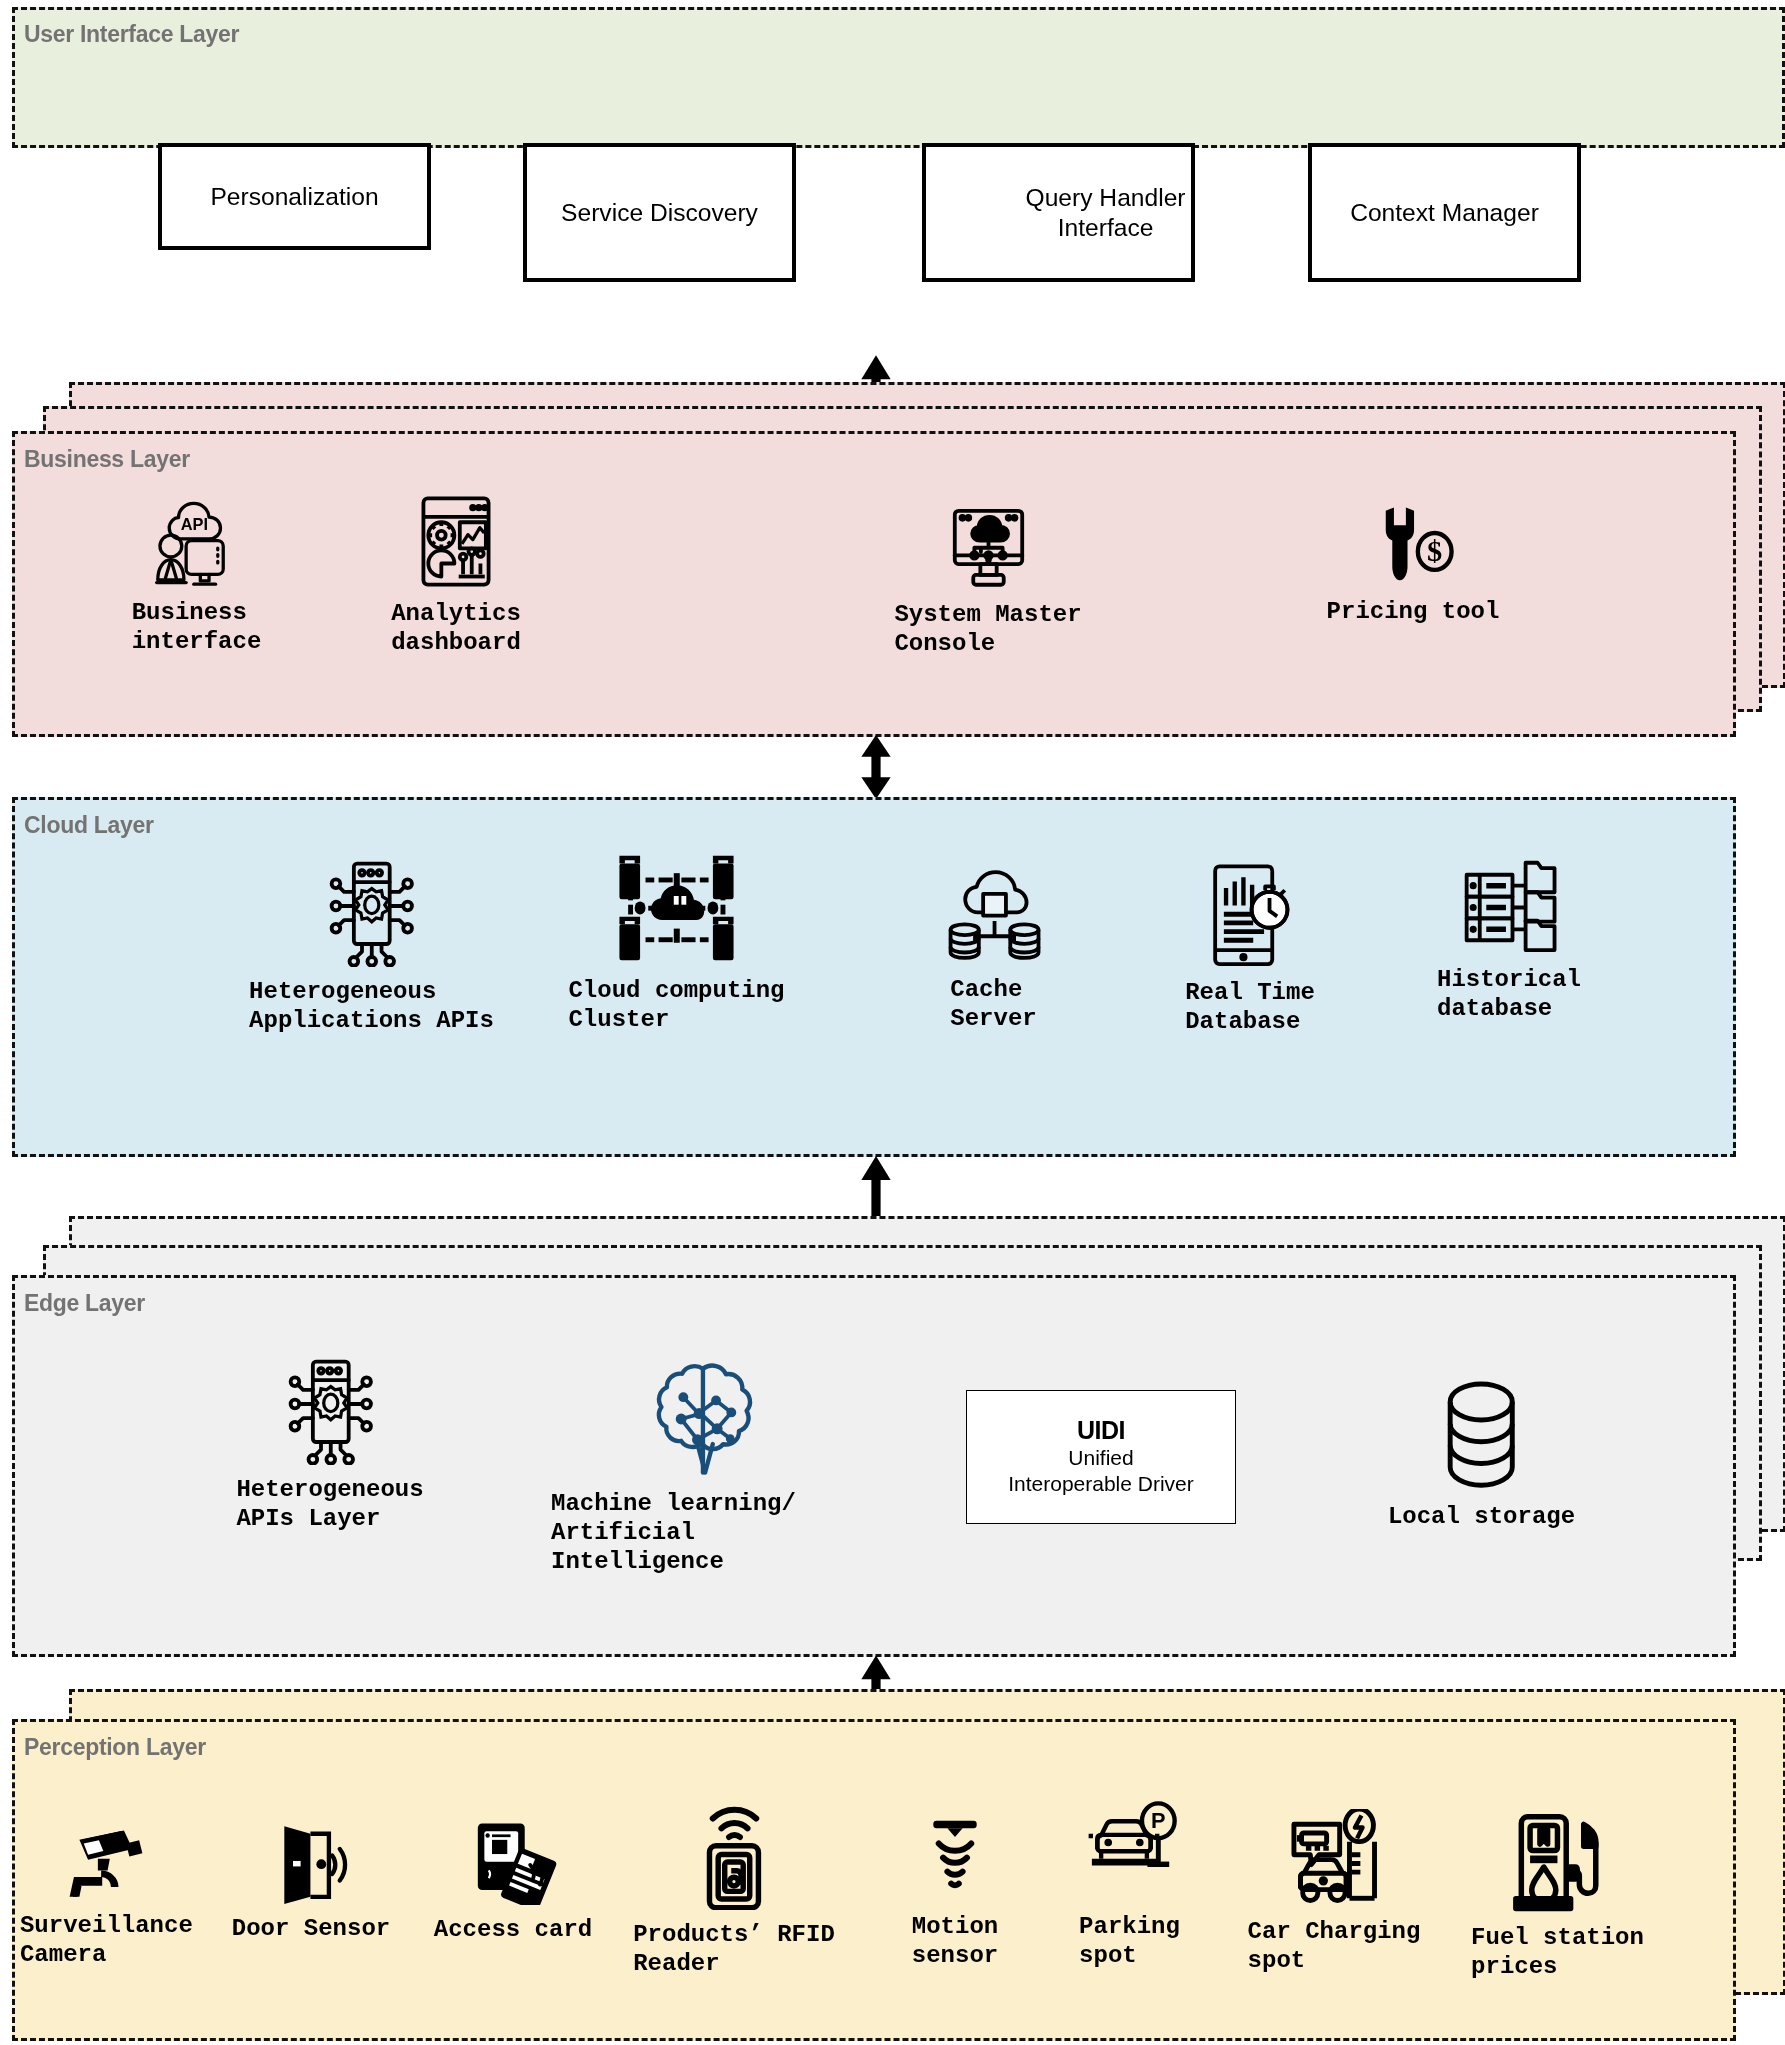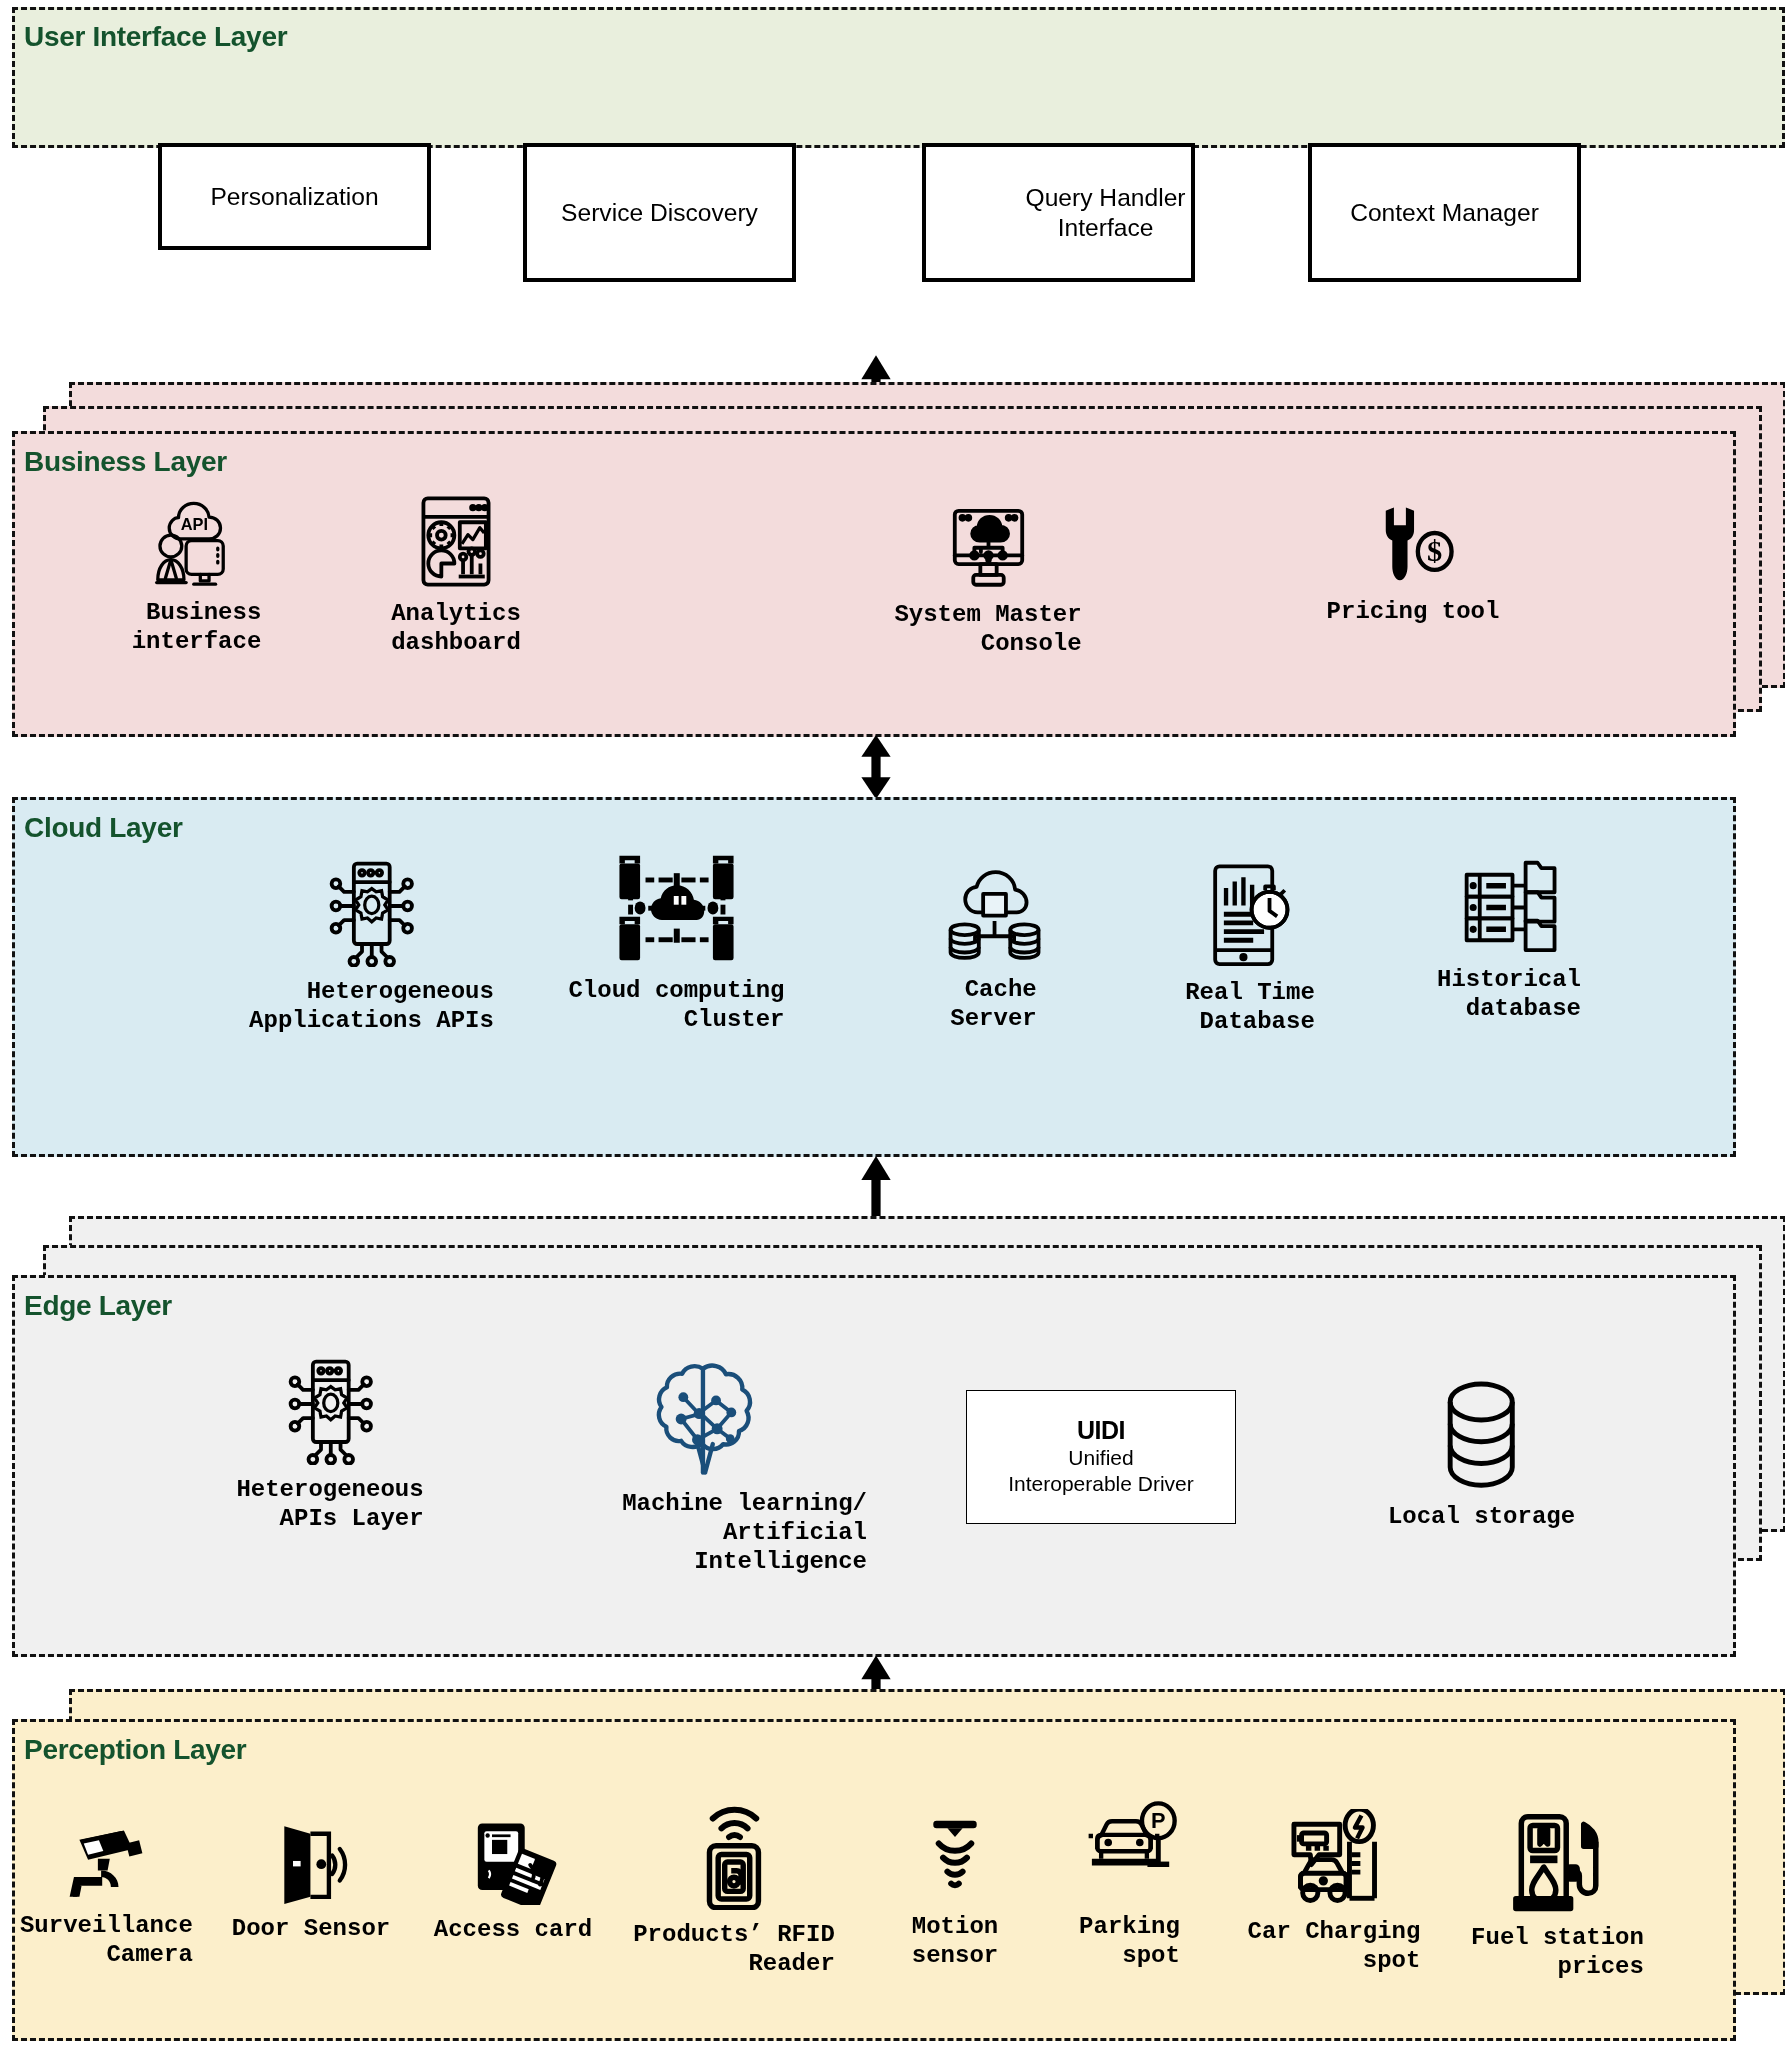--- a/index.html
+++ b/index.html
@@ -17,23 +17,23 @@
     border:3.8px dashed #111111;
     box-sizing:border-box;
   }
   .panel{
     position:absolute;
     border:3.8px dashed #111111;
     box-sizing:border-box;
   }
   .layer-title{
     position:absolute;
-    color:#14532d;
+    color:#737373;
     font-weight:bold;
-    font-size:28px;
+    font-size:23px;
     letter-spacing:-0.3px;
     white-space:nowrap;
     font-family:"Liberation Sans", sans-serif;
   }
 
   
   .uibox{
     position:absolute;
     background:#ffffff;
     border:4.9px solid #000000;
@@ -44,21 +44,21 @@
     line-height:1.22;
     color:#000;
     font-weight:normal;
     padding:2.2px 5.5px;
   }
 
   
   .node{
     position:absolute;
     display:flex;flex-direction:column;align-items:center;
-    text-align:right;
+    text-align:left;
   }
   .node .glyph{display:block;}
   .node .cap{
     margin-top:7.6px;
     font-size:24px;
     line-height:1.22;
     color:#000;
     font-weight:bold;
     white-space:pre-line;
     font-family:Liberation Mono, monospace;

